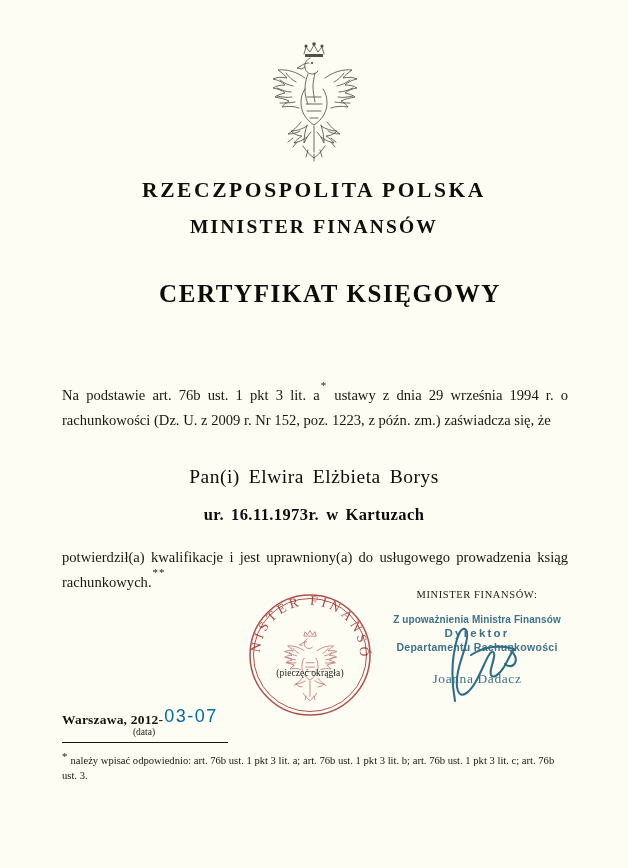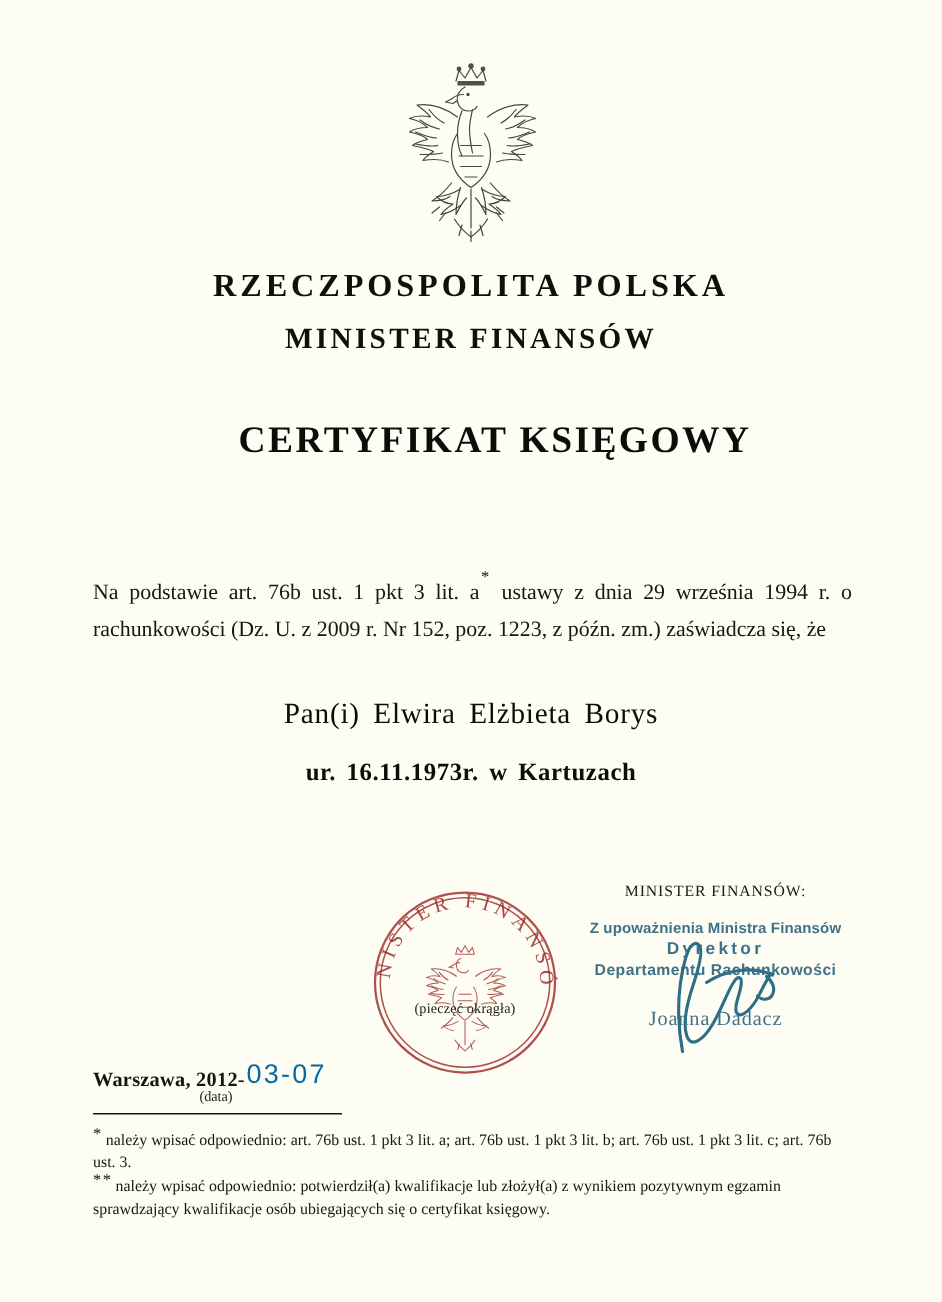--- a/index.html
+++ b/index.html
@@ -317,20 +317,21 @@
   <div class="hdr-country">RZECZPOSPOLITA POLSKA</div>
   <div class="hdr-minister">MINISTER FINANSÓW</div>
   <div class="hdr-title">CERTYFIKAT KSIĘGOWY</div>
 
   <div class="para para-legal"><span>Na podstawie art. 76b ust. 1 pkt 3 lit. a</span><sup class="ast">*</sup><span> ustawy z dnia 29 września 1994 r. o rachunkowości  (Dz. U. z 2009 r. Nr 152, poz. 1223, z późn. zm.) zaświadcza się, że</span></div>
 
   <div class="name-line"><span>Pan(i)</span><span class="sp"></span><span>Elwira</span><span class="sp"></span><span>Elżbieta</span><span class="sp"></span><span>Borys</span></div>
 
   <div class="birth-line"><span>ur.</span><span class="sp"></span><span>16.11.1973r.</span><span class="sp"></span><span>w</span><span class="sp"></span><span>Kartuzach</span></div>
 
+  <div class="para para-conf"><span>potwierdził(a) kwalifikacje i jest uprawniony(a) do usługowego prowadzenia ksiąg rachunkowych.</span><sup class="ast">**</sup></div>
 
   <div class="round-stamp">
     <svg viewBox="0 0 138 138" width="138" height="138" aria-hidden="true">
       <defs>
         <path id="rimpath" d="M 19 69 A 50 50 0 1 1 119 69"></path>
       </defs>
       <g stroke="#9e2a28" fill="none" stroke-width="1.5" opacity="0.82">
         <circle cx="69" cy="69" r="60"></circle>
         <circle cx="69" cy="69" r="56.5" stroke-width="1"></circle>
       </g>
@@ -375,16 +376,15 @@
       </span>
     </div>
   </div>
 
   <div class="date-row"><span class="date-printed">Warszawa, 2012-</span><span class="date-hand">03-07</span></div>
   <div class="date-caption">(data)</div>
   <div class="date-rule"></div>
 
   <div class="footnotes">
     <div class="fn"><span class="fn-mark">*</span><span>należy wpisać odpowiednio: art. 76b ust. 1 pkt 3 lit. a; art. 76b ust. 1 pkt 3 lit. b; art. 76b ust. 1 pkt 3 lit. c; art. 76b ust. 3.</span></div>
-    <div class="fn"><span class="fn-mark">**</span><span>należy wpisać odpowiednio: potwierdził(a) kwalifikacje lub złożył(a) z wynikiem pozytywnym egzamin sprawdzający kwalifikacje osób ubiegających się o certyfikat księgowy.</span></div>
   </div>
 
 </div>
 
 </body></html>

